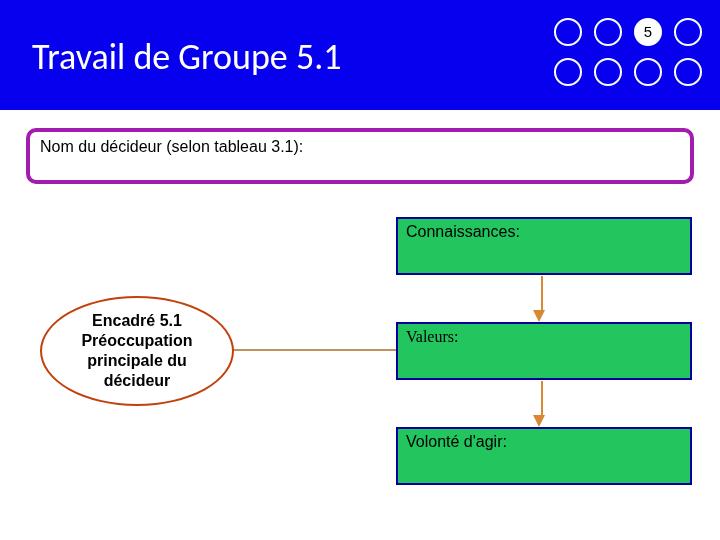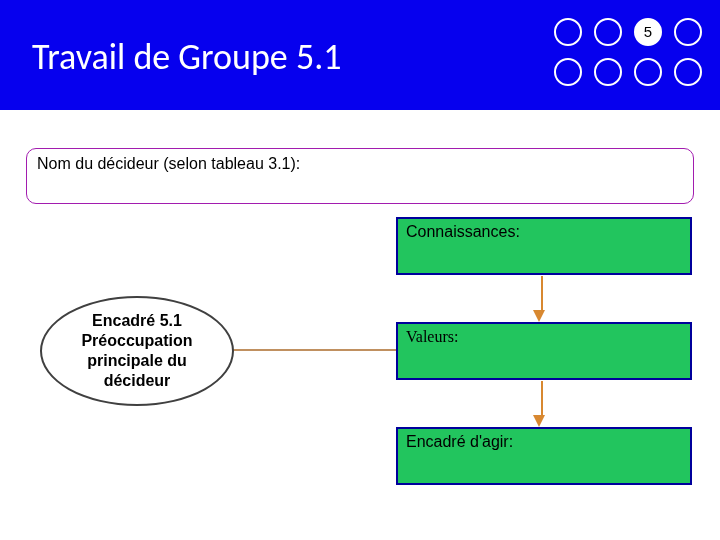--- a/index.html
+++ b/index.html
@@ -46,38 +46,38 @@
     position: absolute;
     top: 50%; left: 50%;
     transform: translate(-50%, -52%);
     font-size: 15px;
     color: #000;
     font-family: Arial, sans-serif;
   }
   .name-box {
     position: absolute;
     left: 26px;
-    top: 148px;
+    top: 128px;
     width: 668px;
     height: 56px;
-    border: 1px solid #a21caf;
+    border: 4px solid #a21caf;
     border-radius: 10px;
     padding: 6px 10px;
   }
   .label {
     font-size: 16px;
     color: #000;
   }
   .oval {
     position: absolute;
     left: 40px;
     top: 296px;
     width: 194px;
     height: 110px;
-    border: 2px solid #404040;
+    border: 2px solid #c2410c;
     border-radius: 50%;
     display: flex;
     align-items: center;
     justify-content: center;
     text-align: center;
     padding: 10px 14px;
     background: #fff;
     z-index: 2;
   }
   .oval-text {
@@ -166,14 +166,14 @@
     <div class="arrow-head"></div>
 </div>
 <div class="box v">
   <div class="label">Valeurs:</div>
 </div>
 <div class="arrow a2">
   <div class="arrow-line"></div>
     <div class="arrow-head"></div>
 </div>
 <div class="box w">
-  <div class="label">Encadré d'agir:</div>
+  <div class="label">Volonté d'agir:</div>
 </div>
 
 </body></html>

